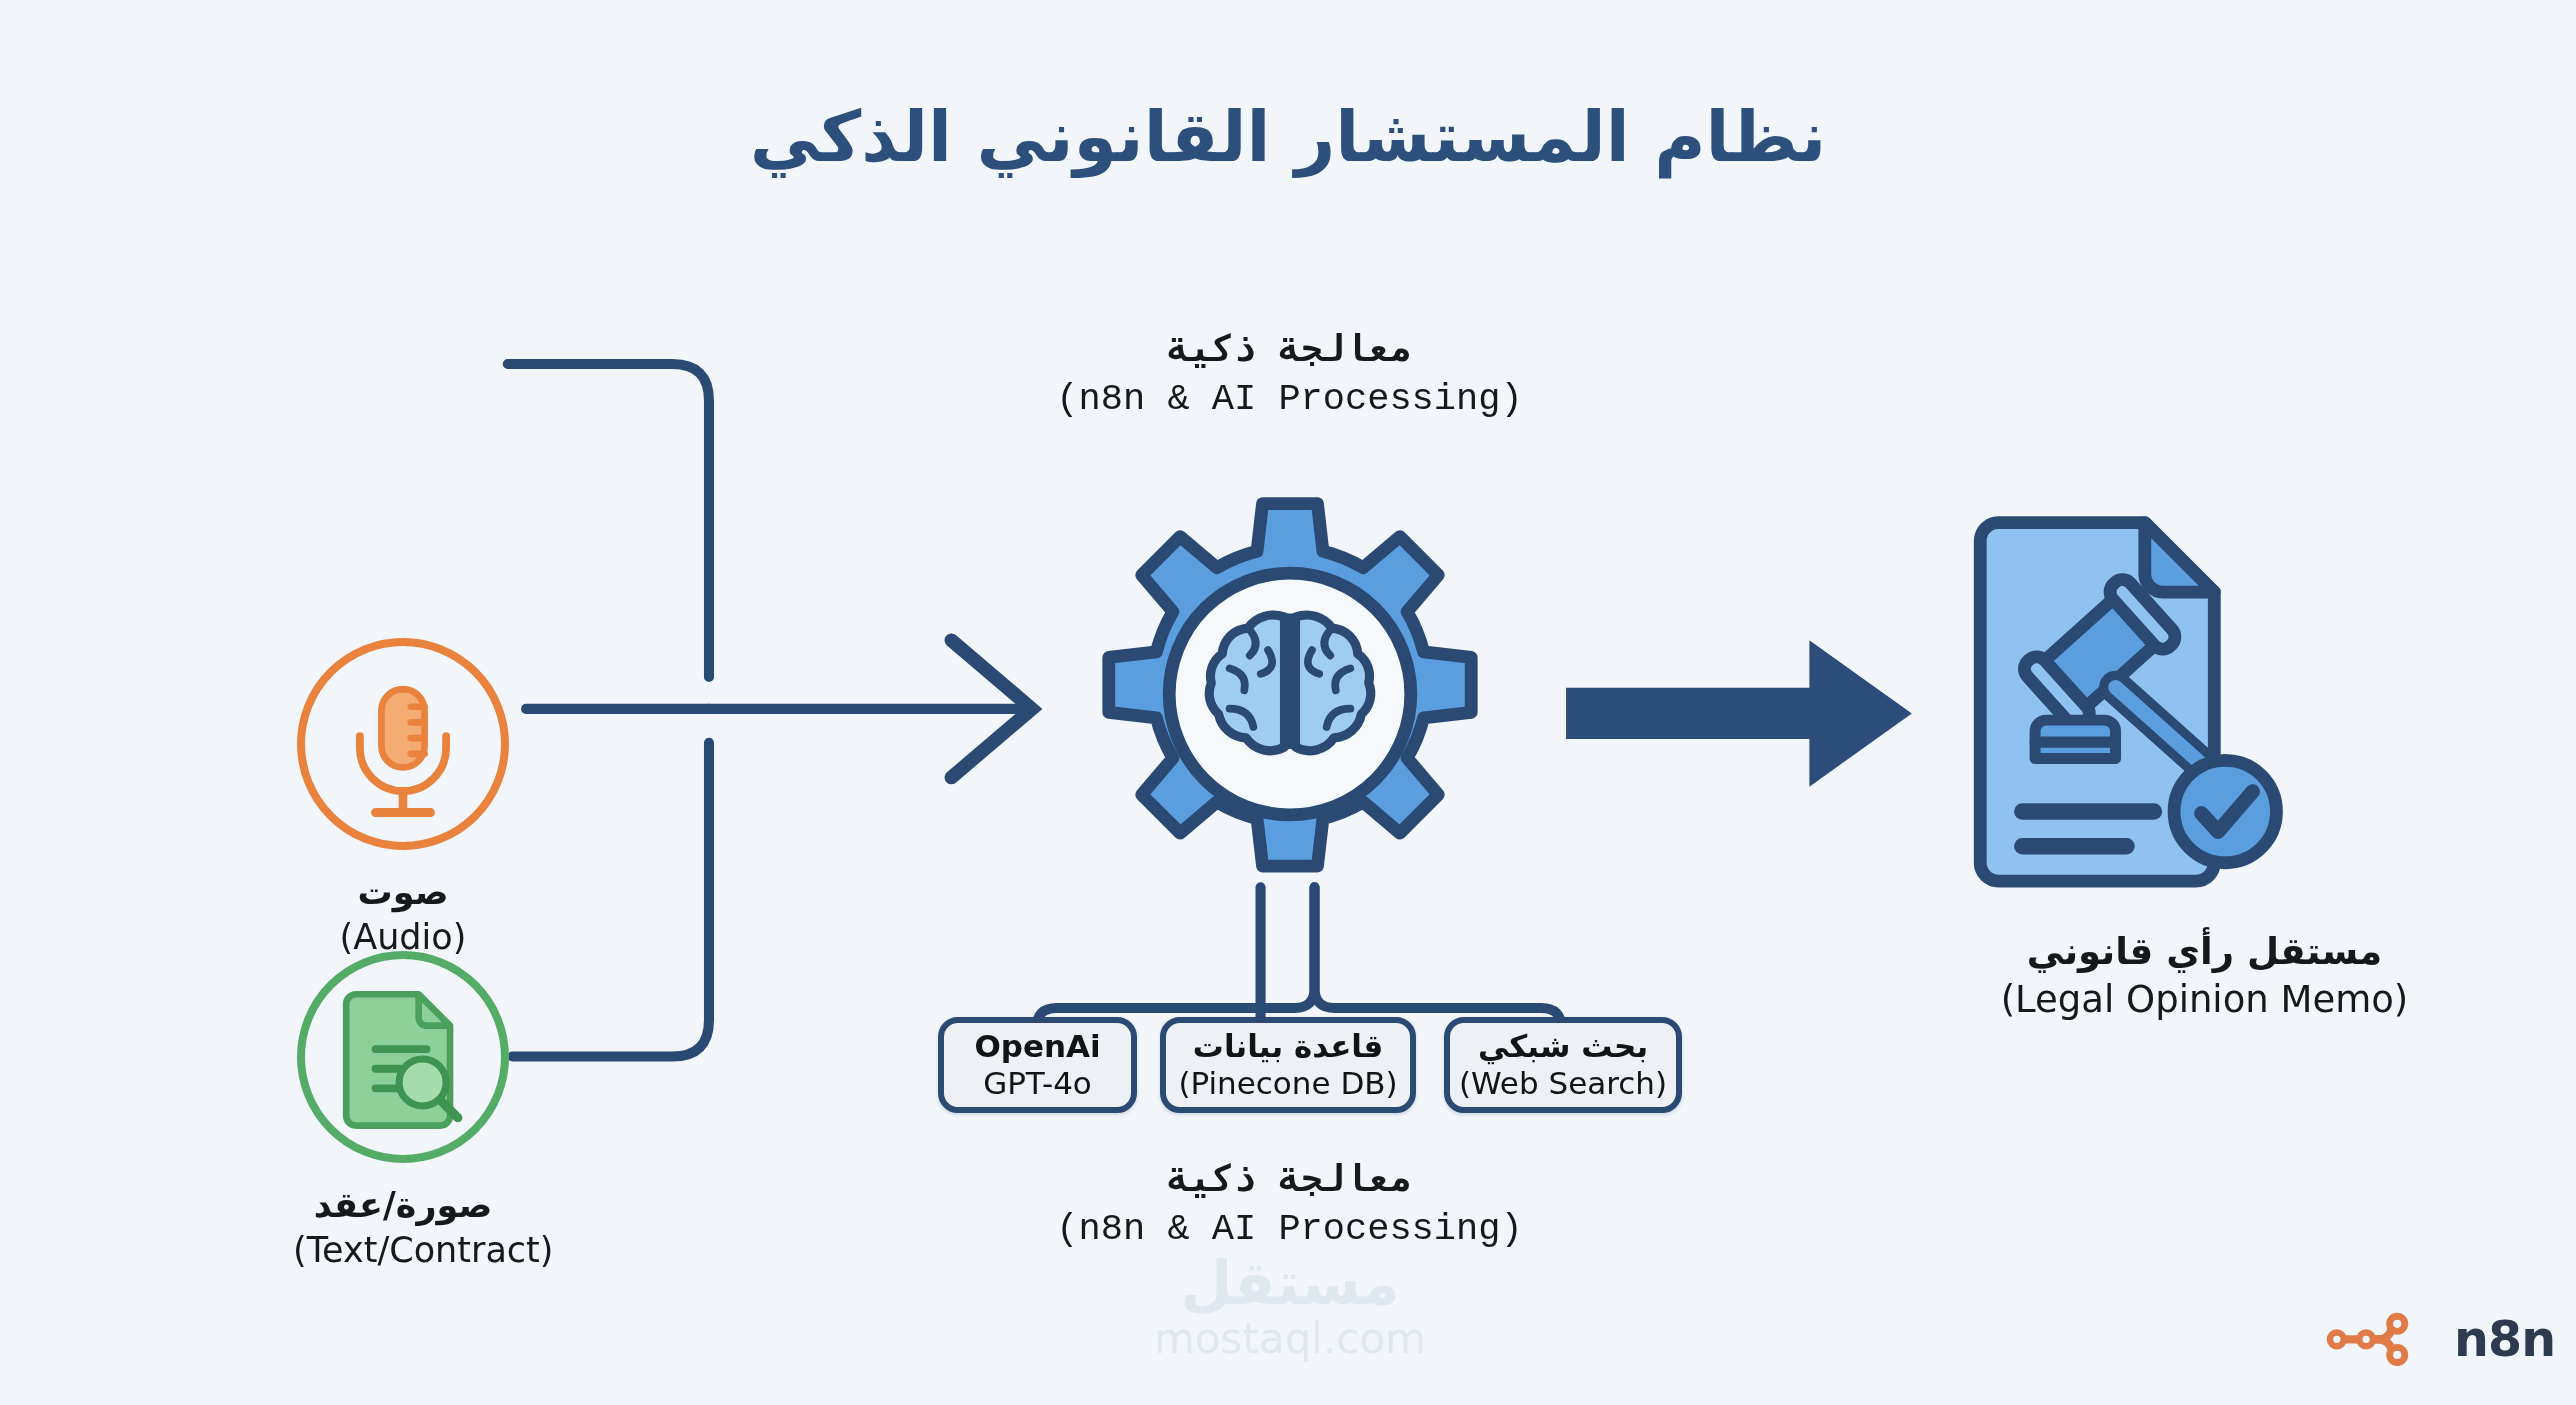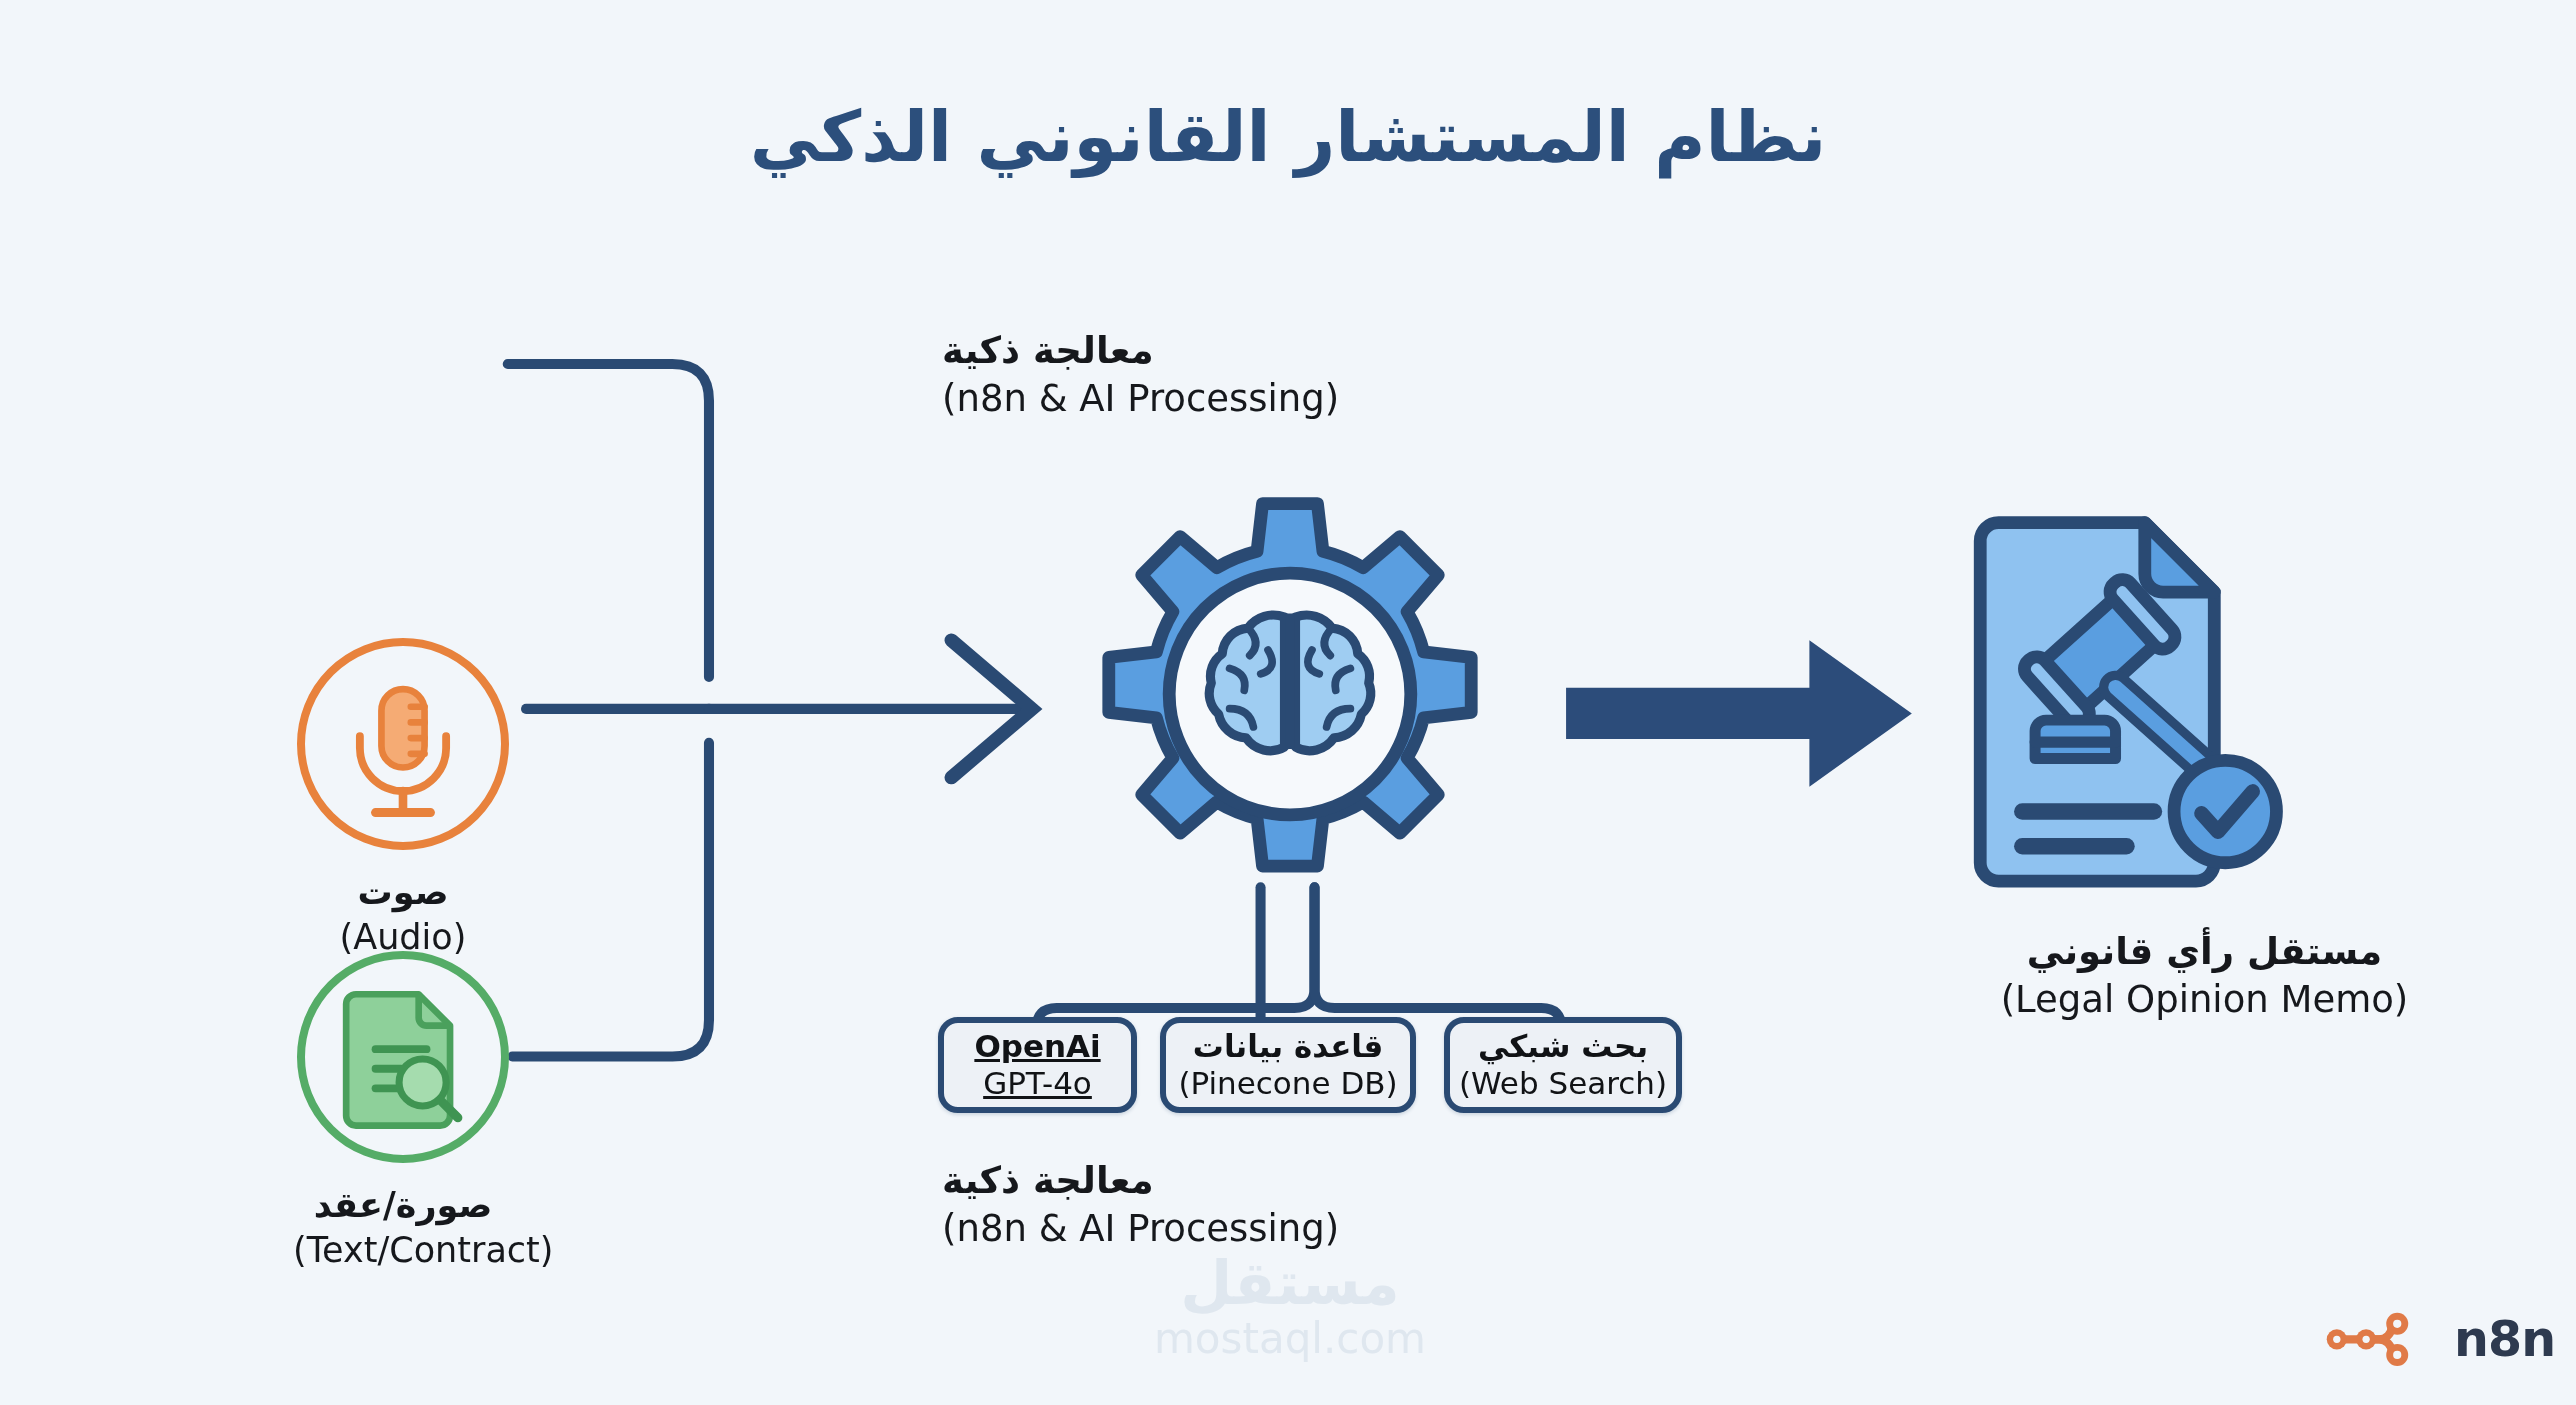--- a/index.html
+++ b/index.html
@@ -76,24 +76,25 @@
     font-size: 35px;
     font-weight: 400;
     color: #16181c;
     white-space: nowrap;
     direction: ltr;
   }
 
   
   .center-caption {
     position: absolute;
-    text-align: left;
+    text-align: center;
     direction: rtl;
     line-height: 1.3;
     width: 695px;
+    font-family: Liberation Mono, monospace;
   }
   .center-caption .ar {
     display: block;
     font-size: 37px;
     font-weight: 700;
     color: #16181c;
     white-space: nowrap;
   }
   .center-caption .en {
     display: block;
@@ -150,21 +151,21 @@
     color: #111316;
     white-space: nowrap;
   }
   .tool-box .l2 {
     font-size: 31px;
     font-weight: 400;
     color: #111316;
     white-space: nowrap;
     direction: ltr;
   }
-  .tool-box .l1.ltr, .tool-box .l2.ltr { direction: ltr; text-decoration: underline; }
+  .tool-box .l1.ltr, .tool-box .l2.ltr { direction: ltr; }
 
   
   .watermark {
     position: absolute;
     text-align: center;
     width: 476px;
     color: #dfe7ef;
     user-select: none;
   }
   .watermark .wm-ar {

